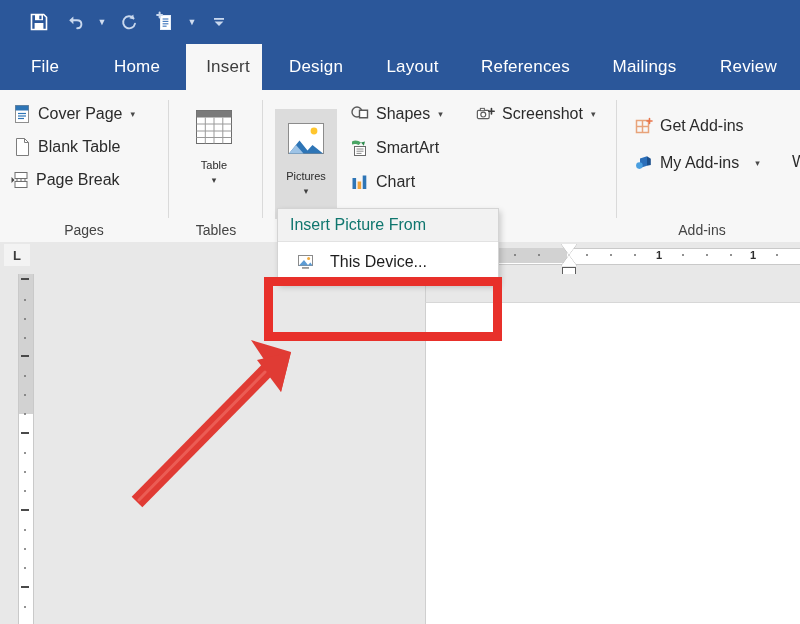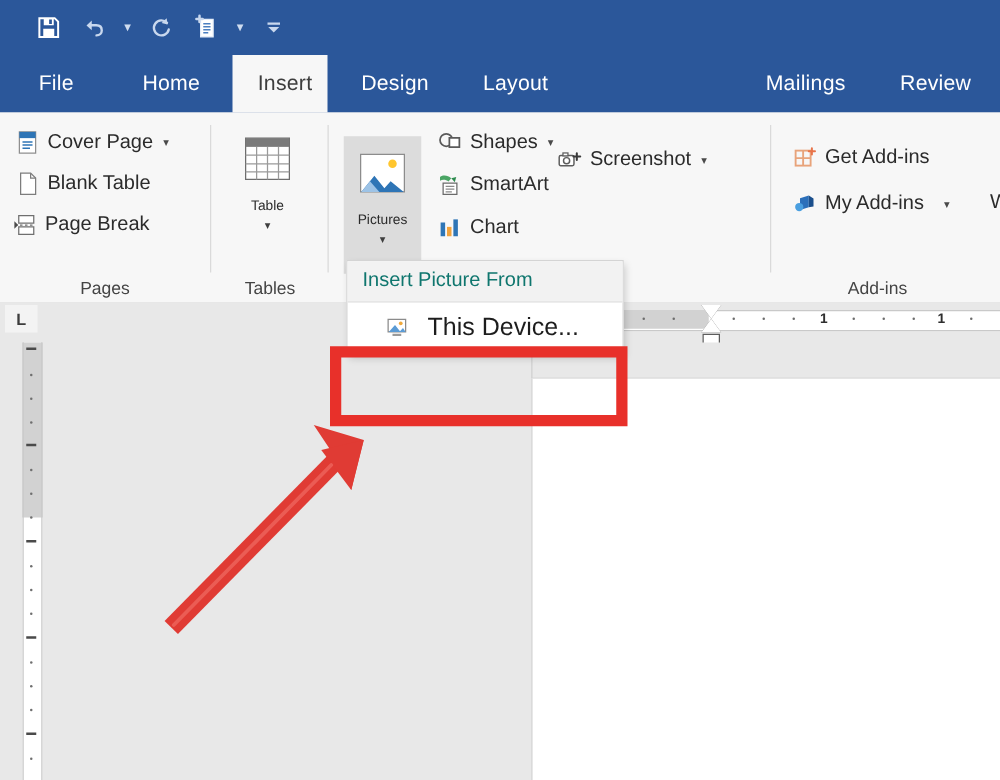--- a/index.html
+++ b/index.html
@@ -85,22 +85,22 @@
     border:1px solid #d4d4d4;
     box-shadow:2px 3px 6px rgba(0,0,0,.18);
     z-index:40;
   }
   .menu-head{
     height:32px;line-height:32px;padding-left:12px;
     background:#f2f2f2;color:#0f766e;font-size:16px;font-weight:normal;
     border-bottom:1px solid #e2e2e2;
   }
   .menu-item{
-    height:40px;display:flex;align-items:center;gap:12px;padding-left:28px;
-    font-size:20px;color:#1d1d1d;box-sizing:border-box;
+    height:40px;display:flex;align-items:center;gap:12px;padding-left:16px;
+    font-size:16px;color:#1d1d1d;box-sizing:border-box;
   }
   .menu-item .mic{width:24px;height:24px;flex:0 0 24px;display:flex;align-items:center;justify-content:center;}
   .menu-item.hl{background:#e8e8e8;}
   .menu-item .u{text-decoration:underline;}
   .menu-sep{height:1px;background:#e4e4e4;margin:0 2px;}
 
   
   .docarea{
     position:absolute;left:0;top:242px;width:800px;height:382px;
     background:#e8e8e8;
@@ -221,20 +221,21 @@
       </div>
     </div>
   </div>
 
   <div class="tabstrip">
     <div class="tab" style="left:18px;width:54px;">File</div>
     <div class="tab" style="left:97px;width:80px;">Home</div>
     <div class="tab active" style="left:186px;width:76px;padding-left:22px;">Insert</div>
     <div class="tab" style="left:277px;width:78px;">Design</div>
     <div class="tab" style="left:374px;width:77px;">Layout</div>
+    <div class="tab" style="left:470px;width:111px;">References</div>
     <div class="tab" style="left:600px;width:89px;">Mailings</div>
     <div class="tab" style="left:709px;width:79px;">Review</div>
   </div>
 
   <div class="ribbon">
 
     <div class="grp" style="left:0;width:168px;">
 
       <div class="item" style="left:12px;top:14px;">
         <span class="ic">
@@ -347,21 +348,21 @@
         <span class="ic">
           <svg width="20" height="20" viewBox="0 0 20 20">
             <rect x="2.5" y="6" width="3.6" height="11" fill="#2e75b6"></rect>
             <rect x="7.6" y="9.5" width="3.6" height="7.5" fill="#f2a33c"></rect>
             <rect x="12.7" y="3.5" width="3.6" height="13.5" fill="#2e75b6"></rect>
           </svg>
         </span>
         <span>Chart</span>
       </div>
 
-      <div class="item" style="left:182px;top:14px;margin-top:14px;">
+      <div class="item" style="left:212px;top:14px;">
         <span class="ic">
           <svg width="22" height="20" viewBox="0 0 22 20">
             <rect x="1.5" y="6" width="13" height="9" rx="1.4" fill="#ffffff" stroke="#5d5d5d" stroke-width="1.3"></rect>
             <rect x="4.8" y="3.8" width="4.4" height="2.6" fill="#ffffff" stroke="#5d5d5d" stroke-width="1.1"></rect>
             <circle cx="8" cy="10.6" r="2.7" fill="#ffffff" stroke="#5d5d5d" stroke-width="1.3"></circle>
             <path d="M17 4v6M14 7h6" stroke="#3a3a3a" stroke-width="1.8" stroke-linecap="round"></path>
           </svg>
         </span>
         <span>Screenshot</span>
         <span class="caret">▾</span>

